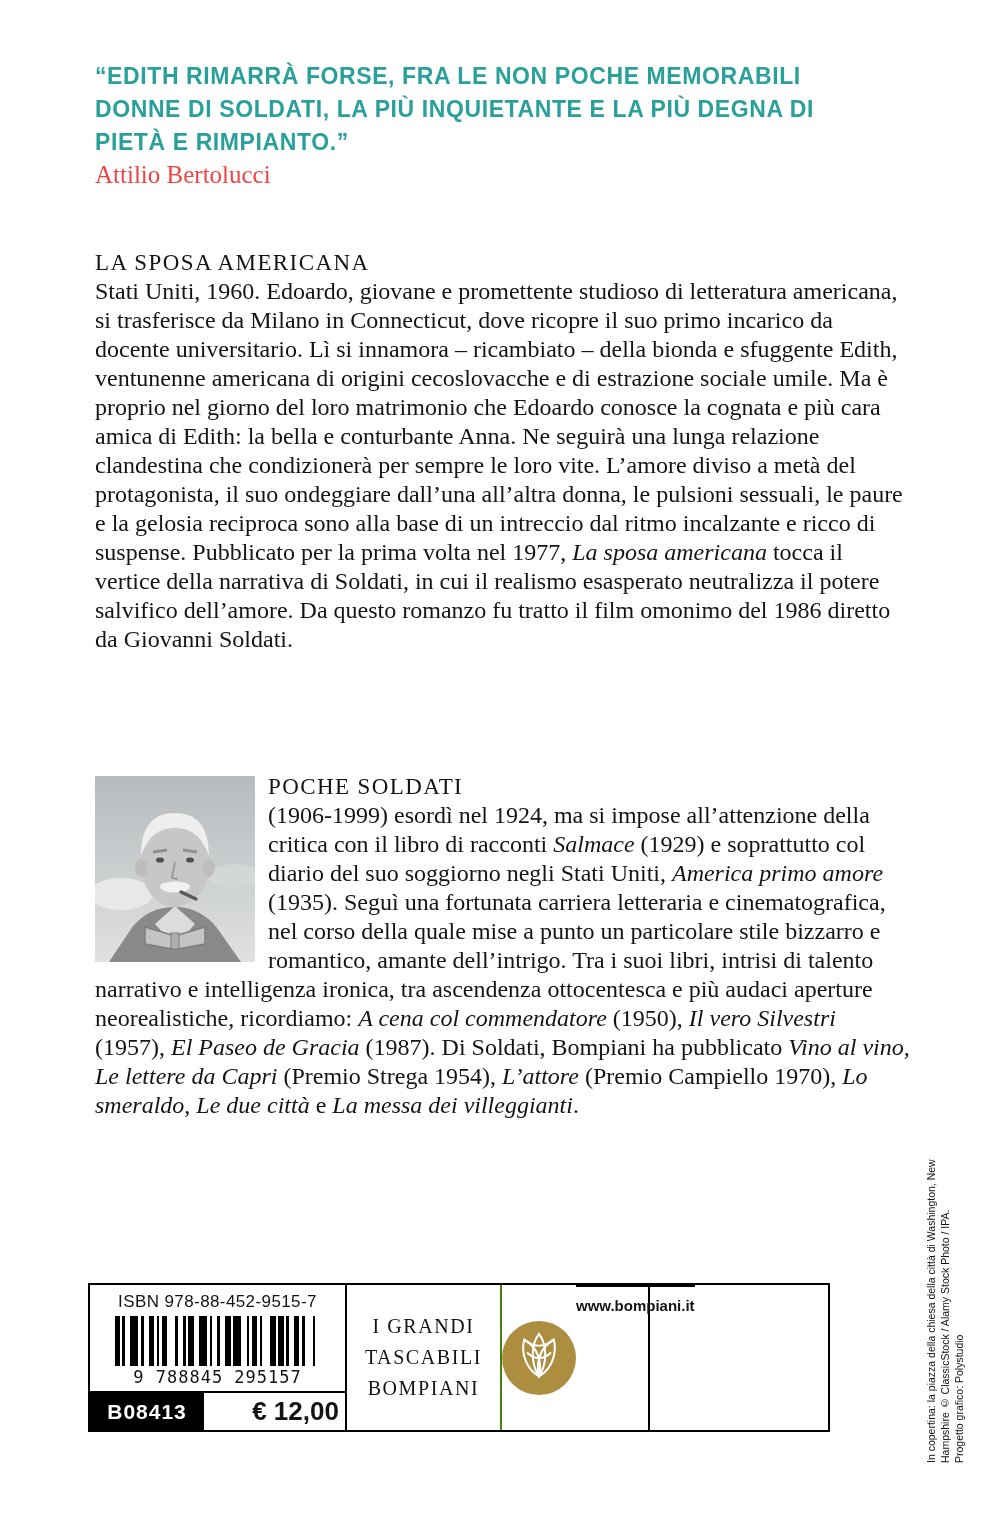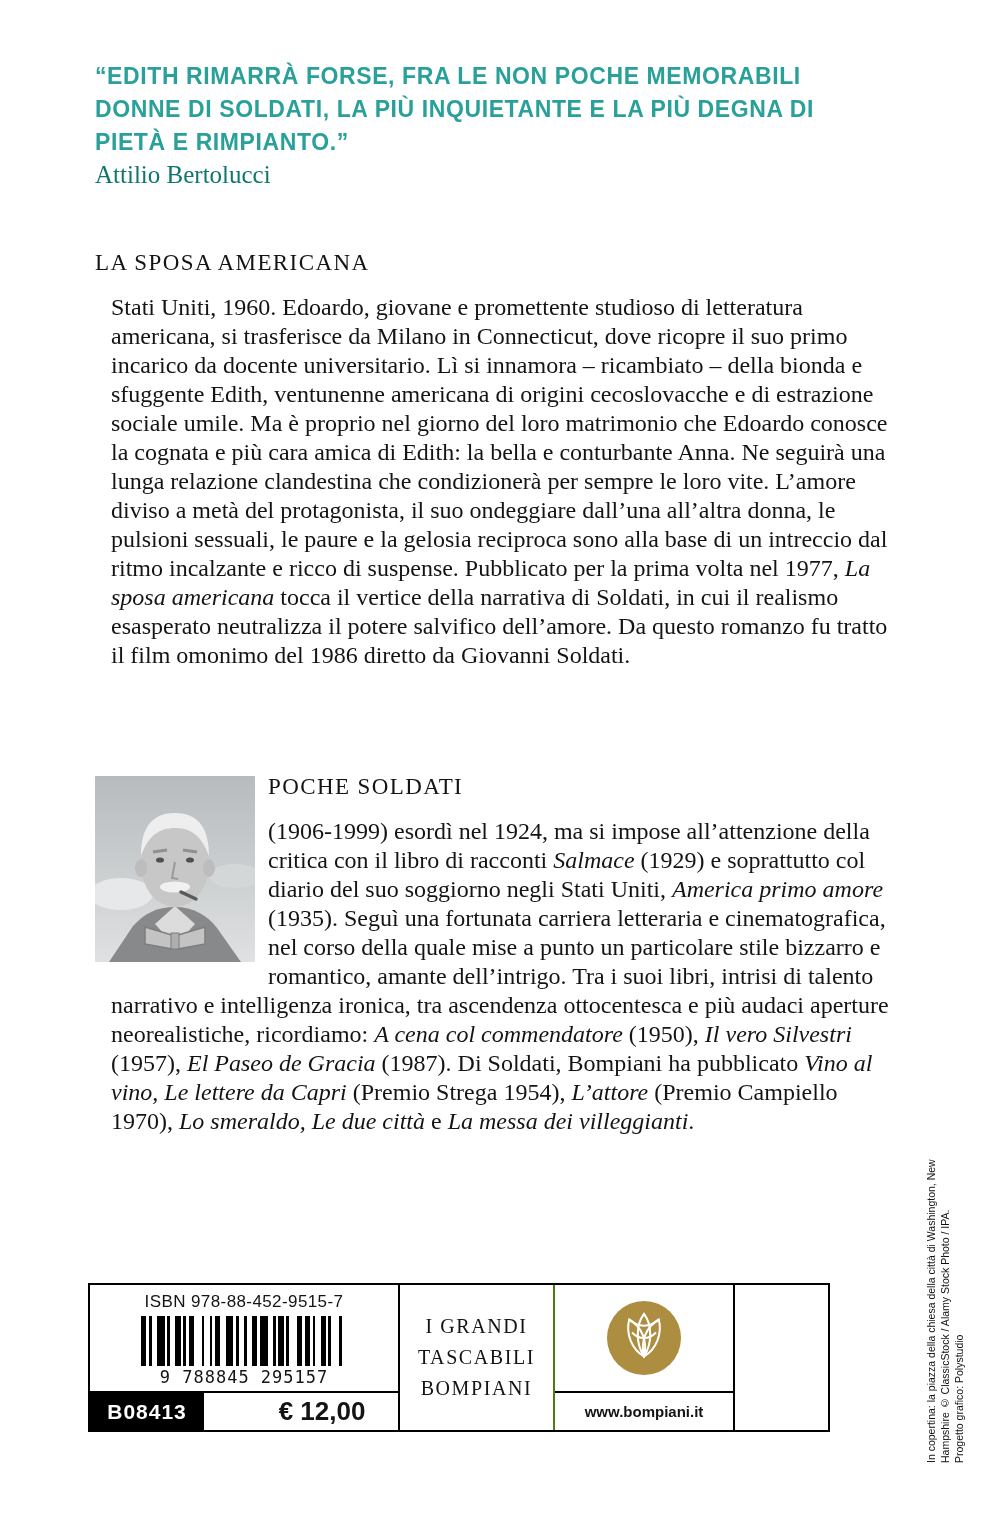--- a/index.html
+++ b/index.html
@@ -16,51 +16,51 @@
   .page{position:absolute;inset:0;}
 
   .quote{
     position:absolute;left:95px;top:60px;width:770px;
     font-family:"Liberation Sans", sans-serif;font-weight:bold;
     font-size:23px;line-height:33px;letter-spacing:0.6px;
     color:var(--accent);
   }
   .attribution{
     position:absolute;left:95px;top:160px;
-    font-size:25px;line-height:30px;color:#0f766e;
+    font-size:25px;line-height:30px;color:#ef4444;
   }
 
   .synopsis{
     position:absolute;left:95px;top:248px;width:815px;
     font-size:24px;line-height:29px;
   }
   .section-heading{
     font-size:23px;letter-spacing:1.4px;line-height:29px;
   }
-  p.body-text{margin:16px;}
+  p.body-text{margin:0;}
 
   .author{
     position:absolute;left:95px;top:772px;width:815px;
     font-size:24px;line-height:29px;
   }
   .photo{
     float:left;width:160px;height:186px;margin:4px 13px 6px 0;
     background:#cfcfcf;
   }
   .photo svg{display:block;}
   .author-name{
     font-size:23px;letter-spacing:1.4px;line-height:29px;
   }
 
   .footer{
     position:absolute;left:88px;top:1283px;width:742px;height:149px;
     border:2px solid #000;display:flex;background:#fff;
   }
   .col{height:100%;}
-  .col1{width:310px;border-right:2px solid #000;display:flex;flex-direction:column;}
+  .col1{width:257px;border-right:2px solid #000;display:flex;flex-direction:column;}
   .isbn-area{flex:1;text-align:center;padding-top:7px;}
   .isbn-label{
     font-family:"Liberation Sans", sans-serif;font-size:17px;letter-spacing:0.4px;
   }
   .barcode{width:206px;height:50px;margin:4px auto 0;display:flex;align-items:stretch;}
   .barcode span{display:block;height:100%;}
   .ean-digits{
     font-family:"DejaVu Sans Mono", monospace;font-size:17px;letter-spacing:1px;margin-top:1px;
   }
   .price-row{height:39px;border-top:2px solid #000;display:flex;flex:none;}
@@ -70,21 +70,21 @@
   }
   .price{
     flex:1;display:flex;align-items:center;justify-content:center;
     font-family:"Liberation Sans", sans-serif;font-weight:bold;font-size:26px;padding-left:42px;
   }
   .col2{
     width:155px;border-right:2px solid #4d7c0f;
     display:flex;flex-direction:column;align-items:center;justify-content:center;
     font-size:20px;letter-spacing:1.6px;line-height:31px;text-align:center;
   }
-  .col3{width:180px;border-right:2px solid #000;display:flex;flex-direction:column;}
+  .col3{width:148px;border-right:2px solid #000;display:flex;}
   .col4{flex:1;display:flex;flex-direction:column;}
   .logo-area{flex:1;display:flex;align-items:center;justify-content:center;}
   .url-cell{
     height:39px;border-top:2px solid #000;display:flex;align-items:center;justify-content:center;
     font-family:"Liberation Sans", sans-serif;font-weight:bold;font-size:15px;flex:none;
   }
 
   .side-credits{
     position:absolute;right:34px;bottom:60px;height:345px;
     writing-mode:vertical-rl;transform:rotate(180deg);

